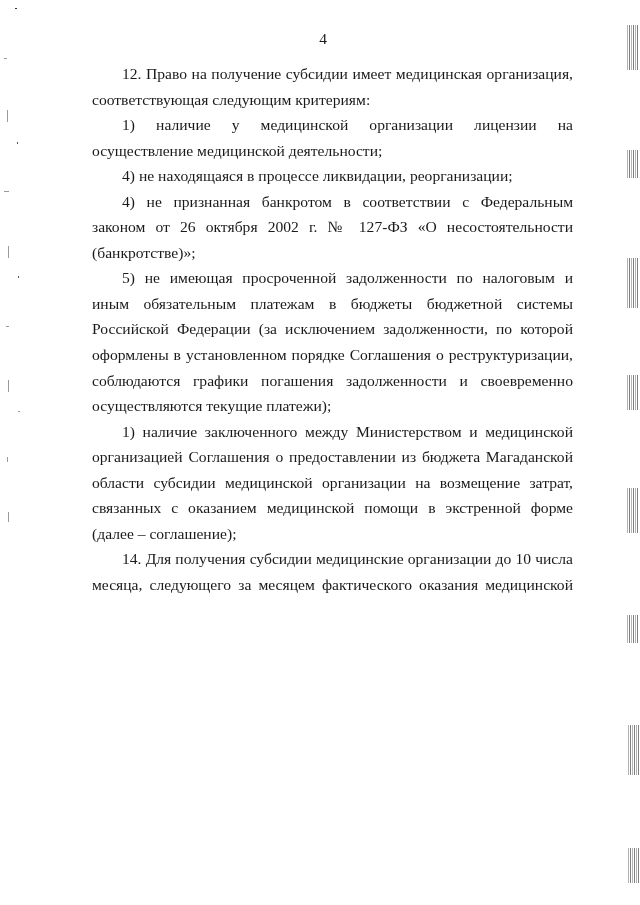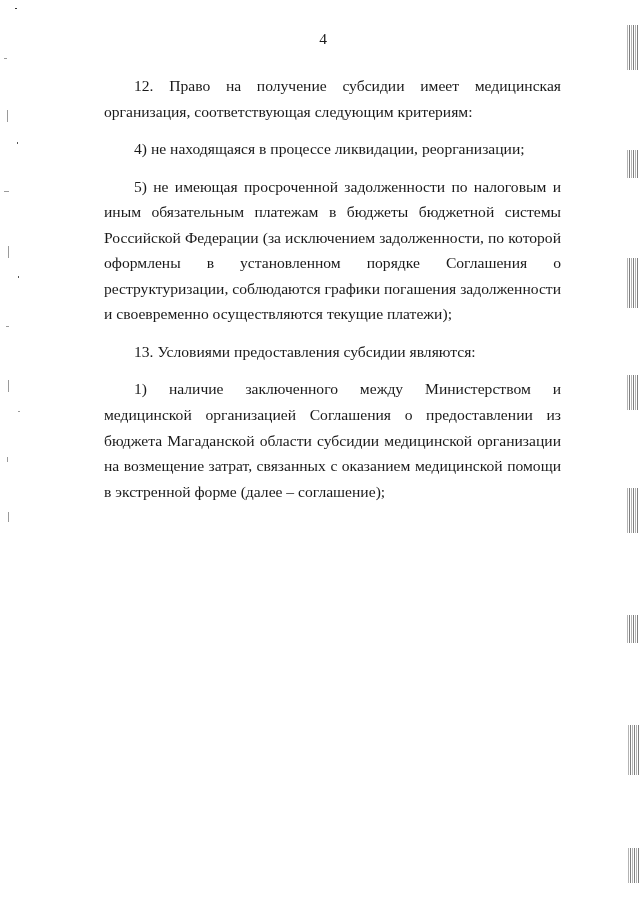--- a/index.html
+++ b/index.html
@@ -25,21 +25,21 @@
     }
     .content {
       position: absolute;
       top: 61px;
       left: 92px;
       width: 481px;
       font-size: 15.6px;
       line-height: 25.55px;
     }
     .para {
-      margin: 12px;
+      margin: 0;
       text-align: justify;
       text-indent: 30px;
     }
     .para.last-justify {
       text-align-last: justify;
     }
     .scan-mark {
       position: absolute;
       width: 12px;
       background: repeating-linear-gradient(90deg, #9a9a9a 0 1px, transparent 1px 2px, #555 2px 3px, transparent 3px 4px);
@@ -52,24 +52,26 @@
   </style>
 </head>
 <body>
 
 <div>
 
   <div class="page-number">4</div>
 
   <div class="content">
     <p class="para">12. Право на получение субсидии имеет медицинская организация, соответствующая следующим критериям:</p>
+    <p class="para">1) наличие у медицинской организации лицензии на осуществление медицинской деятельности;</p>
     <p class="para">4) не находящаяся в процессе ликвидации, реорганизации;</p>
+    <p class="para">4) не признанная банкротом в соответствии с Федеральным законом от 26 октября 2002 г. № 127-ФЗ «О несостоятельности (банкротстве)»;</p>
     <p class="para">5) не имеющая просроченной задолженности по налоговым и иным обязательным платежам в бюджеты бюджетной системы Российской Федерации (за исключением задолженности, по которой оформлены в установленном порядке Соглашения о реструктуризации, соблюдаются графики погашения задолженности и своевременно осуществляются текущие платежи);</p>
-    <p class="para">13. Условиями предоставления субсидии являются:</p>
     <p class="para">1) наличие заключенного между Министерством и медицинской организацией Соглашения о предоставлении из бюджета Магаданской области субсидии медицинской организации на возмещение затрат, связанных с оказанием медицинской помощи в экстренной форме (далее – соглашение);</p>
+    <p class="para last-justify">14. Для получения субсидии медицинские организации до 10 числа месяца, следующего за месяцем фактического оказания медицинской</p>
   </div>
 
   <div class="scan-mark" style="left:627px; top:25px; height:45px;"></div>
   <div class="scan-mark" style="left:627px; top:150px; height:28px;"></div>
   <div class="scan-mark" style="left:627px; top:258px; height:50px;"></div>
   <div class="scan-mark" style="left:627px; top:375px; height:35px;"></div>
   <div class="scan-mark" style="left:627px; top:488px; height:45px;"></div>
   <div class="scan-mark" style="left:627px; top:615px; height:28px;"></div>
   <div class="scan-mark" style="left:628px; top:725px; height:50px;"></div>
   <div class="scan-mark" style="left:628px; top:848px; height:35px;"></div>

